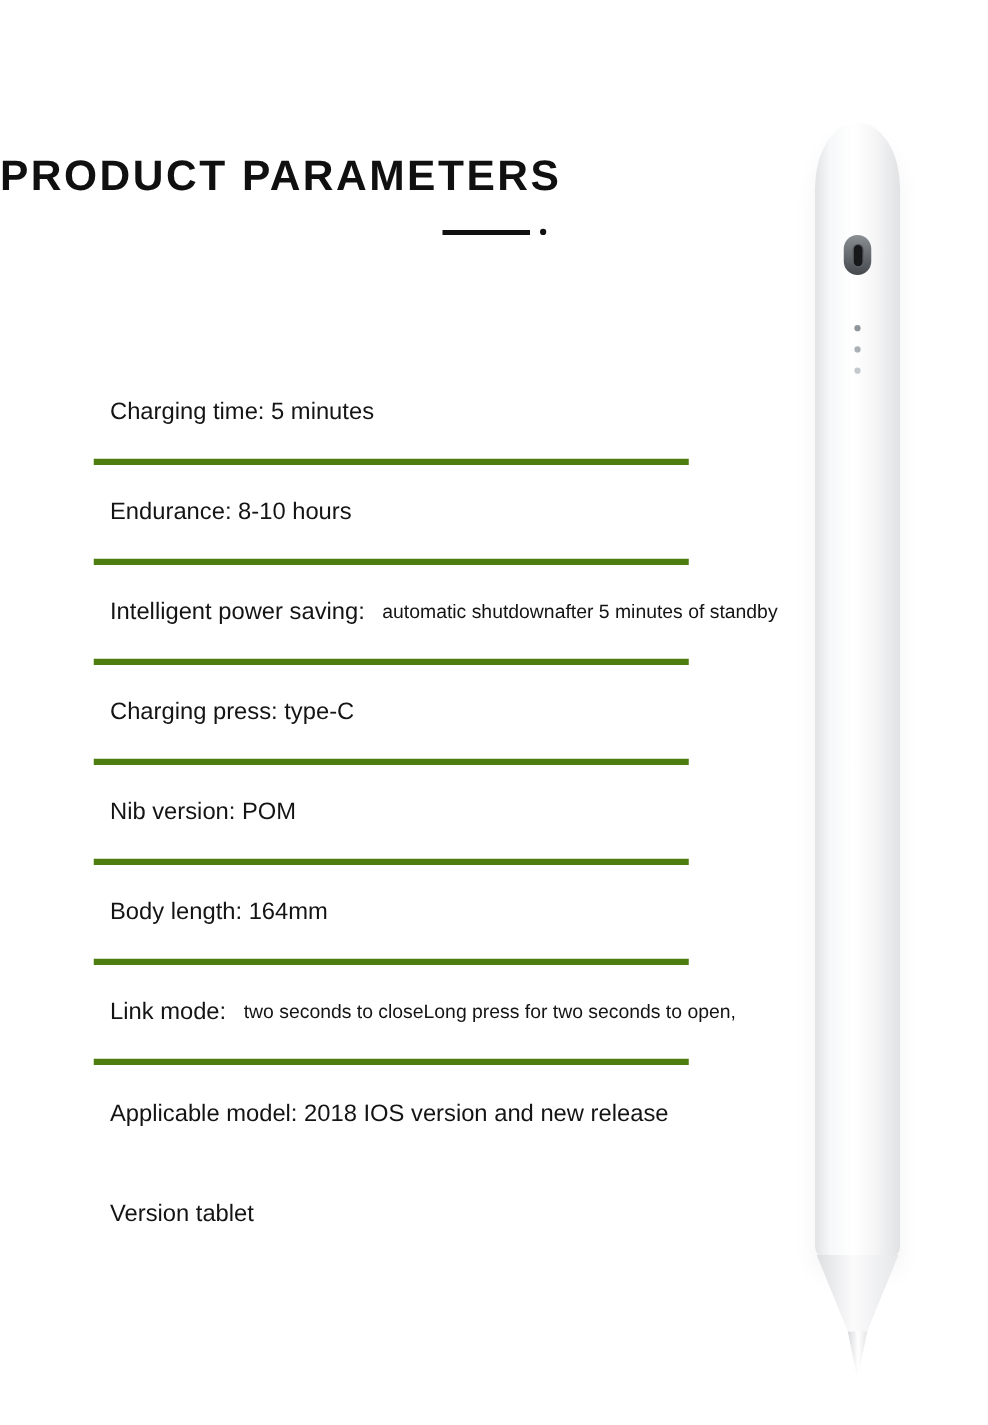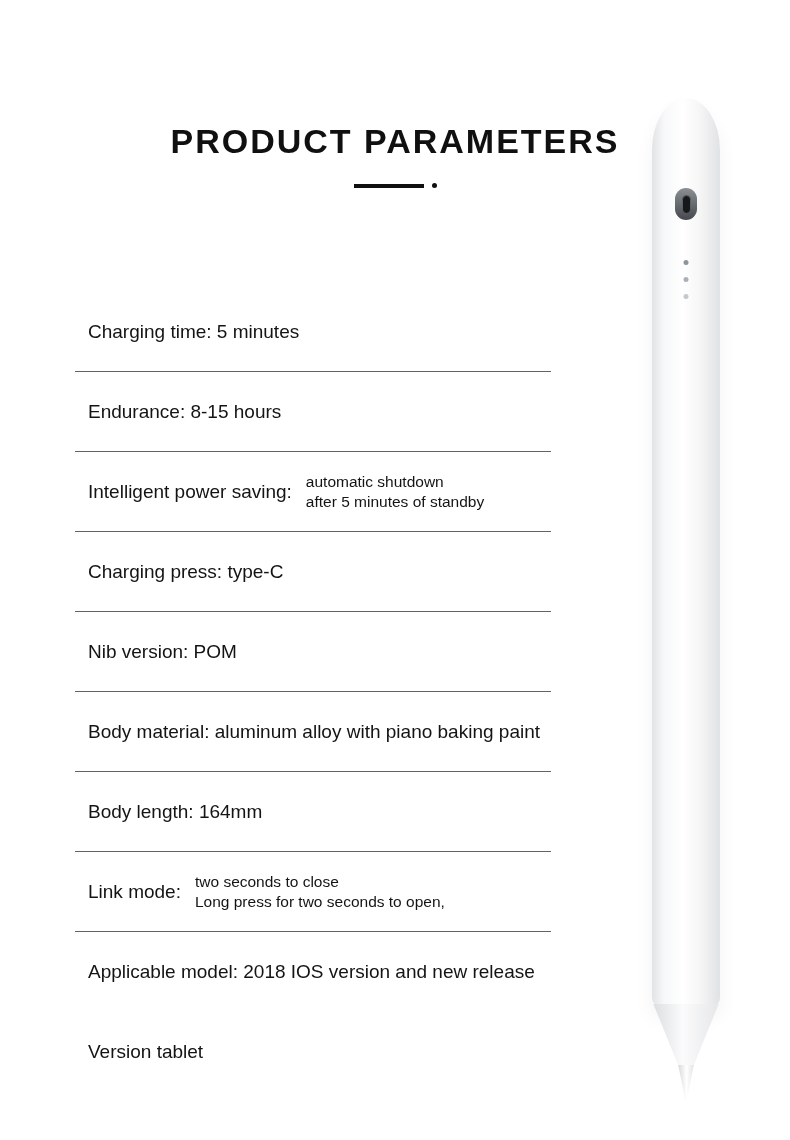--- a/index.html
+++ b/index.html
@@ -7,21 +7,21 @@
   body {
     background: #ffffff;
     font-family: "Liberation Sans", sans-serif;
     position: relative;
     overflow: hidden;
     color: #161616;
   }
   .page { position: absolute; inset: 0; }
 
   
-  .header { position: absolute; top: 122px; left: 0; width: 790px; text-align: center; }
+  .header { position: absolute; top: 122px; left: 0; width: 790px; text-align: left; }
   .title {
     font-size: 34px;
     font-weight: bold;
     letter-spacing: 2px;
     color: #101010;
     white-space: nowrap;
   }
   .title-underline {
     margin-top: 22px;
     display: flex;
@@ -32,29 +32,29 @@
   .dot  { width: 5px; height: 5px; background: #101010; border-radius: 50%; display: inline-block; margin-left: 8px; }
 
   
   .specs { position: absolute; left: 75px; top: 292px; width: 476px; }
   .spec-row {
     height: 80px;
     display: flex;
     align-items: center;
     padding-left: 13px;
   }
-  .spec-row.with-divider { border-bottom: 1px solid #4d7c0f; }
+  .spec-row.with-divider { border-bottom: 5px solid #4d7c0f; }
   .spec-text, .spec-label {
     font-size: 19px;
     color: #141414;
     white-space: nowrap;
   }
   .spec-note {
     display: flex;
-    flex-direction: column;
+    flex-direction: row;
     margin-left: 14px;
     font-size: 15.5px;
     line-height: 20px;
     color: #141414;
     white-space: nowrap;
   }
 
   
   .pen { position: absolute; left: 652px; top: 98px; width: 68px; }
   .pen-body {
@@ -126,42 +126,39 @@
     </div>
   </header>
 
   <section class="specs">
 
     <div class="spec-row with-divider">
       <span class="spec-text">Charging time: 5 minutes</span>
     </div>
 
     <div class="spec-row with-divider">
-      <span class="spec-text">Endurance: 8-15 hours</span>
+      <span class="spec-text">Endurance: 8-10 hours</span>
     </div>
 
     <div class="spec-row with-divider">
       <span class="spec-label">Intelligent power saving:</span>
       <span class="spec-note">
         <span>automatic shutdown</span>
         <span>after 5 minutes of standby</span>
       </span>
     </div>
 
     <div class="spec-row with-divider">
       <span class="spec-text">Charging press: type-C</span>
     </div>
 
     <div class="spec-row with-divider">
       <span class="spec-text">Nib version: POM</span>
     </div>
 
-    <div class="spec-row with-divider">
-      <span class="spec-text">Body material: aluminum alloy with piano baking paint</span>
-    </div>
 
     <div class="spec-row with-divider">
       <span class="spec-text">Body length: 164mm</span>
     </div>
 
     <div class="spec-row with-divider">
       <span class="spec-label">Link mode:</span>
       <span class="spec-note">
         <span>two seconds to close</span>
         <span>Long press for two seconds to open,</span>

